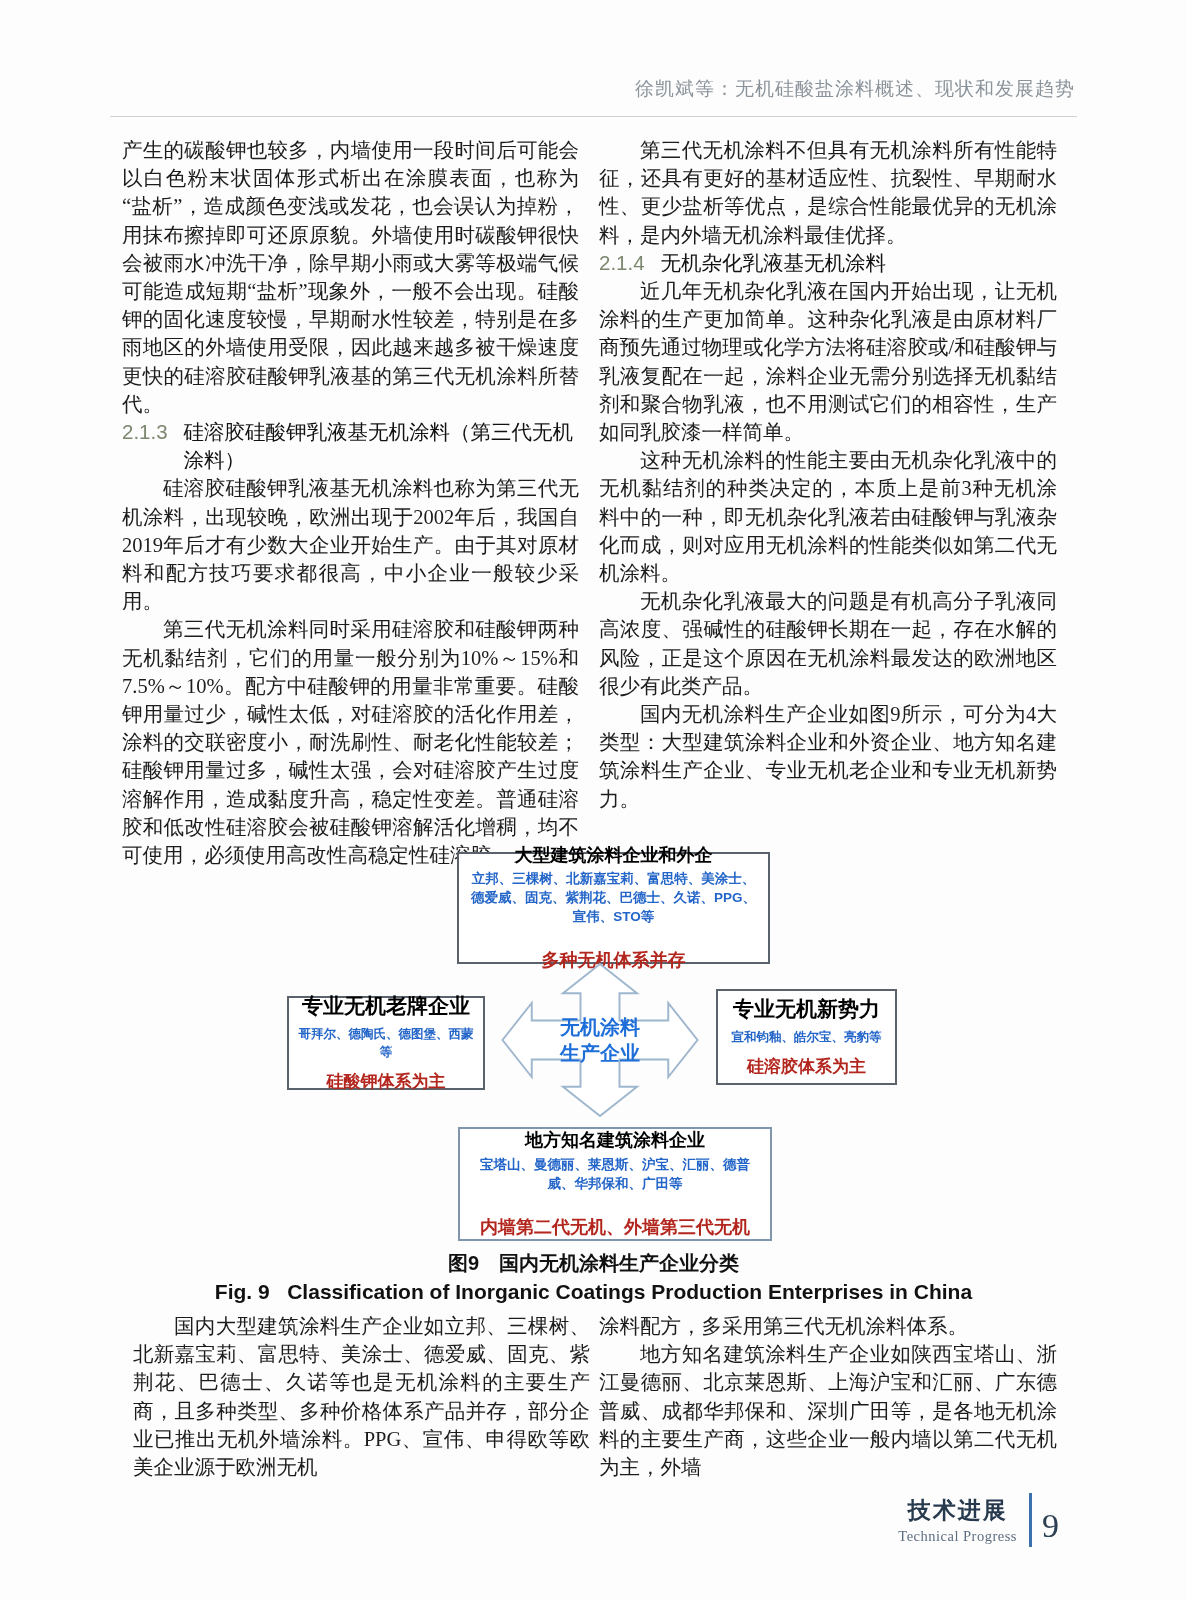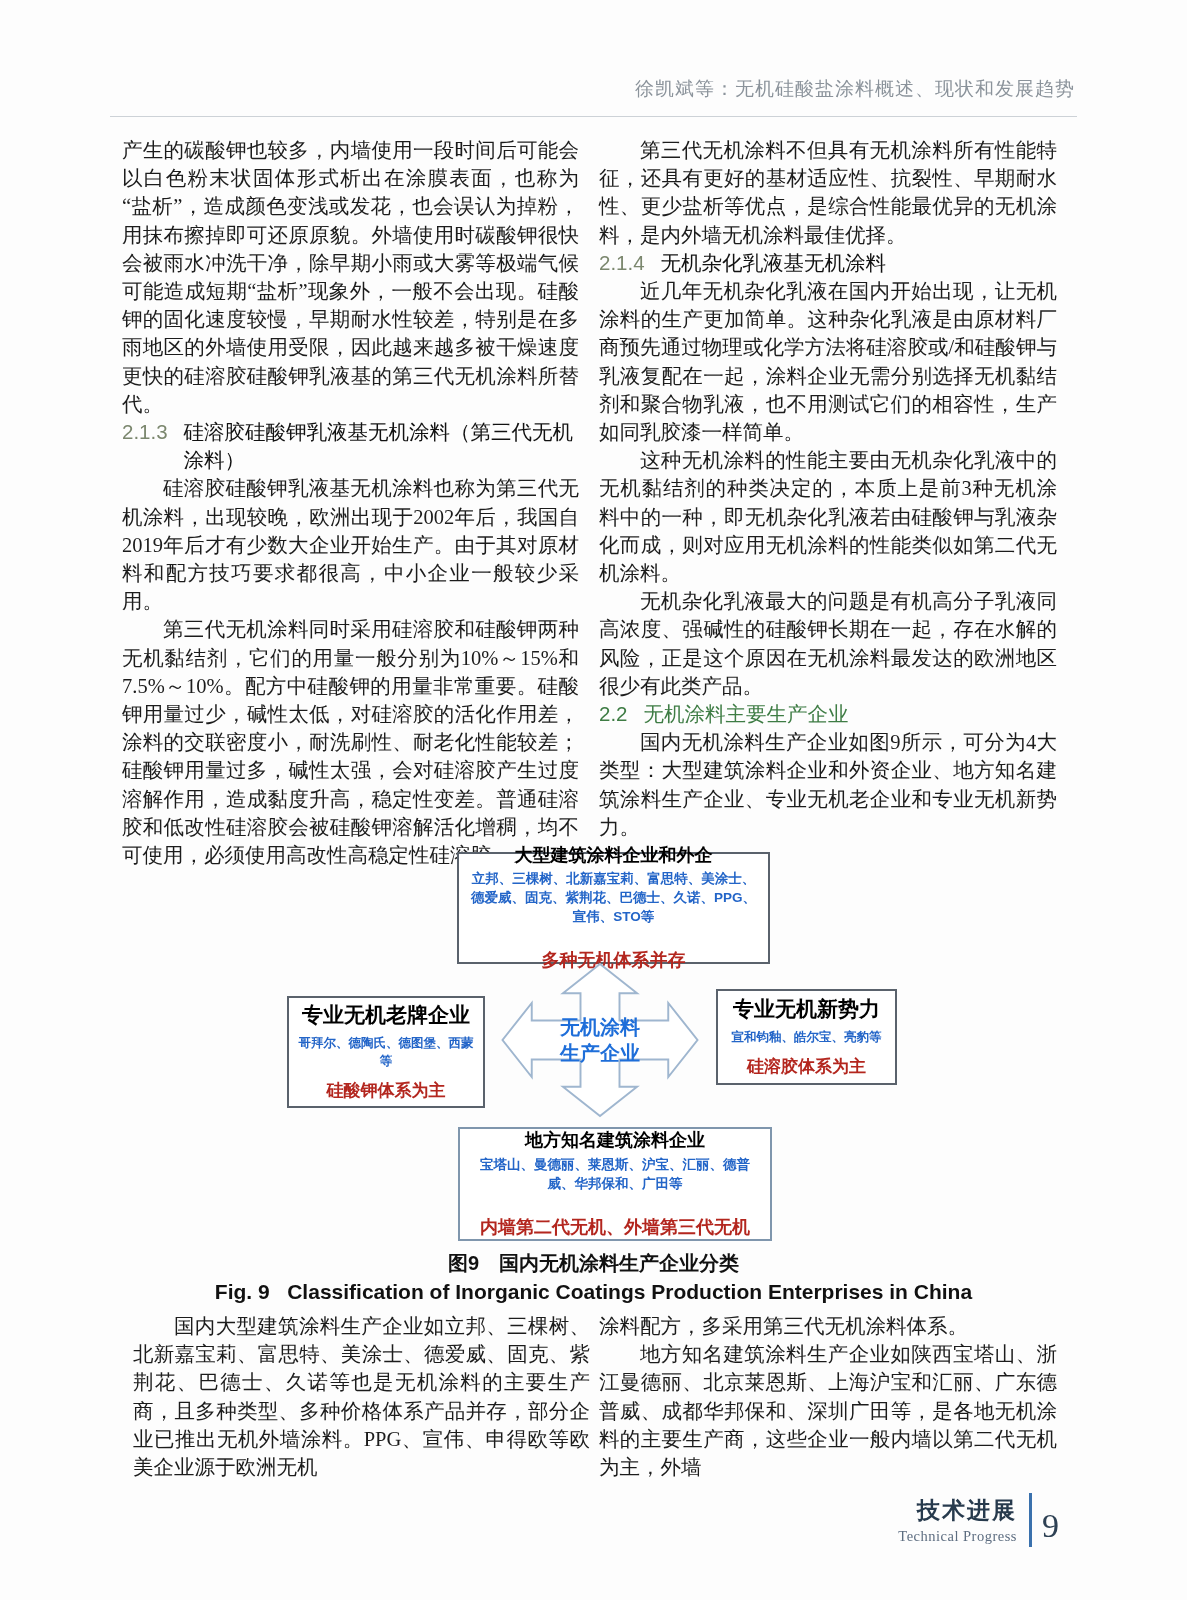--- a/index.html
+++ b/index.html
@@ -64,21 +64,21 @@
   }
   .caption-en{
     left:0;top:1280px;width:1187px;text-align:center;
     font-family:Liberation Sans, sans-serif;
     font-weight:bold;font-size:21px;color:#111;white-space:pre-wrap;
   }
   
   .footer{
     top:1493px;right:128px;display:flex;align-items:center;
   }
-  .footer-labels{text-align:right;}
+  .footer-labels{text-align:center;}
   .f-cn{
     font-family:"Liberation Sans","DejaVu Sans",sans-serif;
     font-weight:bold;font-size:23px;color:#273a4d;letter-spacing:2px;
   }
   .f-en{
     font-family:"Liberation Serif","DejaVu Serif",serif;
     font-size:14.5px;color:#5d6d80;margin-top:2px;letter-spacing:0.5px;
   }
   .f-bar{width:3px;height:54px;background:#3a71ad;margin:0 10px 0 12px;}
   .f-page{
@@ -104,34 +104,30 @@
 
 <div class="abs col" style="left:599px;top:136px;width:458px;">
   <p>第三代无机涂料不但具有无机涂料所有性能特征，还具有更好的基材适应性、抗裂性、早期耐水性、更少盐析等优点，是综合性能最优异的无机涂料，是内外墙无机涂料最佳优择。</p>
   <div class="heading">
     <span class="h-num">2.1.4</span>
     <span class="h-txt">无机杂化乳液基无机涂料</span>
   </div>
   <p>近几年无机杂化乳液在国内开始出现，让无机涂料的生产更加简单。这种杂化乳液是由原材料厂商预先通过物理或化学方法将硅溶胶或/和硅酸钾与乳液复配在一起，涂料企业无需分别选择无机黏结剂和聚合物乳液，也不用测试它们的相容性，生产如同乳胶漆一样简单。</p>
   <p>这种无机涂料的性能主要由无机杂化乳液中的无机黏结剂的种类决定的，本质上是前3种无机涂料中的一种，即无机杂化乳液若由硅酸钾与乳液杂化而成，则对应用无机涂料的性能类似如第二代无机涂料。</p>
   <p>无机杂化乳液最大的问题是有机高分子乳液同高浓度、强碱性的硅酸钾长期在一起，存在水解的风险，正是这个原因在无机涂料最发达的欧洲地区很少有此类产品。</p>
-  <div class="heading green">
-    <span class="h-num">2.2</span>
-    <span class="h-txt">无机涂料主要生产企业</span>
-  </div>
   <p>国内无机涂料生产企业如图9所示，可分为4大类型：大型建筑涂料企业和外资企业、地方知名建筑涂料生产企业、专业无机老企业和专业无机新势力。</p>
 </div>
 
 <div class="fig-box box-lg" style="left:457px;top:852px;width:313px;height:112px;">
   <div class="fb-title">大型建筑涂料企业和外企</div>
   <div class="fb-companies">立邦、三棵树、北新嘉宝莉、富思特、美涂士、德爱威、固克、紫荆花、巴德士、久诺、PPG、宣伟、STO等</div>
   <div class="fb-note">多种无机体系并存</div>
 </div>
 
-<div class="fig-box box-sm" style="left:287px;top:996px;width:198px;height:112px;">
+<div class="fig-box box-sm" style="left:287px;top:996px;width:198px;height:94px;">
   <div class="fb-title">专业无机老牌企业</div>
   <div class="fb-companies">哥拜尔、德陶氏、德图堡、西蒙等</div>
   <div class="fb-note">硅酸钾体系为主</div>
 </div>
 
 <div class="fig-box box-sm" style="left:716px;top:989px;width:181px;height:96px;">
   <div class="fb-title">专业无机新势力</div>
   <div class="fb-companies">宣和钧釉、皓尔宝、亮豹等</div>
   <div class="fb-note">硅溶胶体系为主</div>
 </div>

